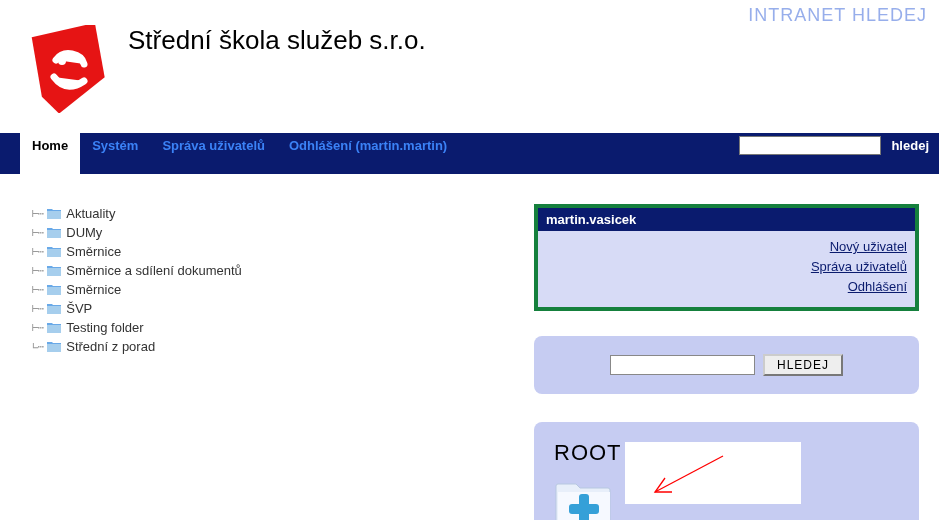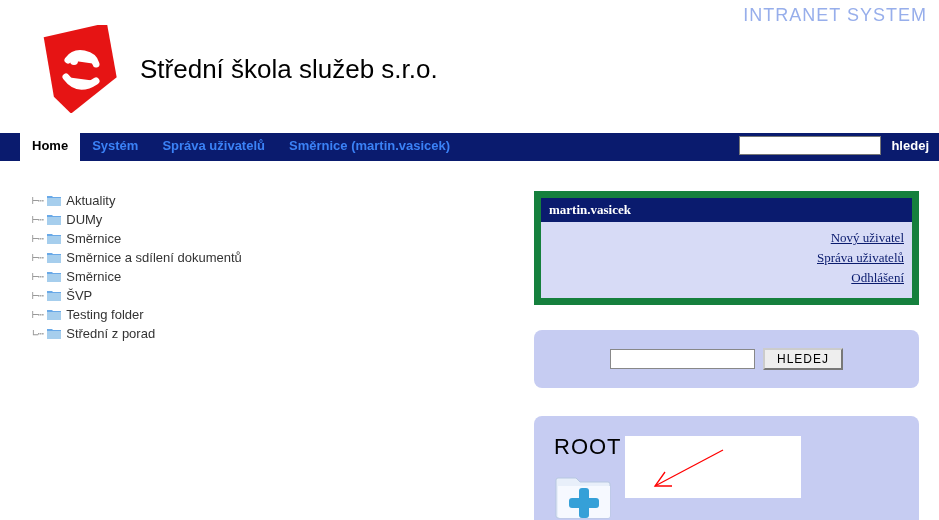--- a/index.html
+++ b/index.html
@@ -1,80 +1,80 @@
 <!DOCTYPE html>
 <html><head>
   <meta charset="utf-8">
   <style>
     * { margin: 0; padding: 0; box-sizing: border-box; }
     body { font-family: Arial, Helvetica, sans-serif; font-size: 13px; color: #000; background: #fff; width: 939px; }
     
     .header { position: relative; height: 133px; background: #fff; }
     .system-label { position: absolute; top: 5px; right: 12px; color: #97aeeb; font-size: 18px; letter-spacing: 1px; font-weight: 400; }
-    .logo-area { position: absolute; left: 38px; top: 25px; display: flex; align-items: center; }
+    .logo-area { position: absolute; left: 26px; top: 25px; display: flex; align-items: flex-start; }
     .logo { width: 80px; height: 88px; position: relative; }
     .logo svg { width: 100%; height: 100%; }
     .school-name { font-size: 26px; font-weight: 400; color: #000; margin-left: 22px; }
 
-    .navbar { background: #0a1b6e; height: 28px; display: flex; align-items: stretch; padding: 0 0 0 20px; position: relative; }
+    .navbar { background: #0a1b6e; height: 41px; display: flex; align-items: stretch; padding: 0 0 0 20px; position: relative; }
     .nav-item { color: #3b82f6; padding: 0 12px; line-height: 25px; font-size: 13px; font-weight: bold; cursor: pointer; }
     .nav-item.active { background: #fff; color: #000; }
     .nav-search { position: absolute; right: 0; top: 0; display: flex; height: 25px; align-items: center; }
     .nav-search input { width: 142px; height: 19px; border: 1px solid #777; font-size: 12px; padding: 0 3px; }
     .nav-search-btn { color: #fff; font-weight: bold; padding: 0 10px; line-height: 25px; font-size: 13px; cursor: pointer; }
 
     .content { display: flex; padding-top: 30px; }
     .left { flex: 1; padding-left: 32px; }
     .right { width: 405px; padding-right: 20px; }
 
     .tree { list-style: none; }
     .tree li { display: flex; align-items: center; height: 19px; font-size: 13px; color: #333; }
     .tree-dash { color: #999; margin-right: 4px; font-size: 11px; letter-spacing: -1px; font-family: monospace; }
     .folder-icon svg { width: 14px; height: 11px; display: block; }
     .folder-icon { margin-right: 5px; display: inline-flex; }
 
-    .user-box { border: 7px solid #15803d; background: #d7dbf6; margin-bottom: 25px; font-family: Liberation Serif, serif; }
+    .user-box { border: 4px solid #15803d; background: #d7dbf6; margin-bottom: 25px; }
     .user-box-header { background: #0a1b6e; color: #fff; font-weight: bold; padding: 4px 8px; font-size: 13px; }
     .user-box-body { padding: 6px 8px 10px; text-align: right; }
     .user-box-body a { color: #0a1b6e; text-decoration: underline; font-size: 13px; display: block; line-height: 20px; }
 
     .search-panel { background: #c6ccf2; border-radius: 8px; padding: 18px 20px; margin-bottom: 28px; display: flex; gap: 8px; align-items: center; justify-content: center; }
     .search-panel input[type=text] { width: 145px; height: 20px; border: 1px solid #888; }
     .search-panel button { background: #eee; border: 2px outset #ccc; padding: 2px 12px; font-size: 12px; letter-spacing: 1px; }
 
     .root-panel { background: #c6ccf2; border-radius: 8px; padding: 18px 20px 30px; position: relative; min-height: 140px; }
     .root-label { font-size: 22px; font-family: Arial; color: #000; letter-spacing: 1px; }
     .root-row { display: flex; align-items: flex-start; gap: 3px; }
     .whitebox { width: 176px; height: 62px; background: #fff; position: relative; margin-top: 2px; }
     .arrow { position: absolute; left: 18px; top: 10px; }
     .add-folder { margin-top: 10px; }
     .add-folder svg { width: 60px; height: 54px; }
   </style>
 </head>
 <body>
 
 <div class="header">
-  <div class="system-label">INTRANET SYSTEM</div>
+  <div class="system-label">INTRANET HLEDEJ</div>
   <div class="logo-area">
     <div class="logo">
       <svg viewBox="0 0 80 88">
         <path fill="#e61414" d="M 8 10 L 72 0 L 78 55 L 30 88 L 14 70 Z" transform="rotate(-4 40 44)"></path>
         <path fill="#fff" d="M 30 35 q 6 -8 16 -6 q 10 2 12 10 M 28 52 q 12 16 30 4" stroke="#fff" stroke-width="7" stroke-linecap="round"></path>
         <circle cx="36" cy="36" r="4" fill="#fff"></circle>
       </svg>
     </div>
     <div class="school-name">Střední škola služeb s.r.o.</div>
   </div>
 </div>
 
 <div class="navbar">
   <div class="nav-item active">Home</div>
   <div class="nav-item">Systém</div>
   <div class="nav-item">Správa uživatelů</div>
-  <div class="nav-item">Směrnice (martin.vasicek)</div>
+  <div class="nav-item">Odhlášení (martin.martin)</div>
   <div class="nav-search">
     <input type="text" style="">
     <div class="nav-search-btn">hledej</div>
   </div>
 </div>
 
 <div class="content">
   <div class="left">
     <ul class="tree">
       <li>

